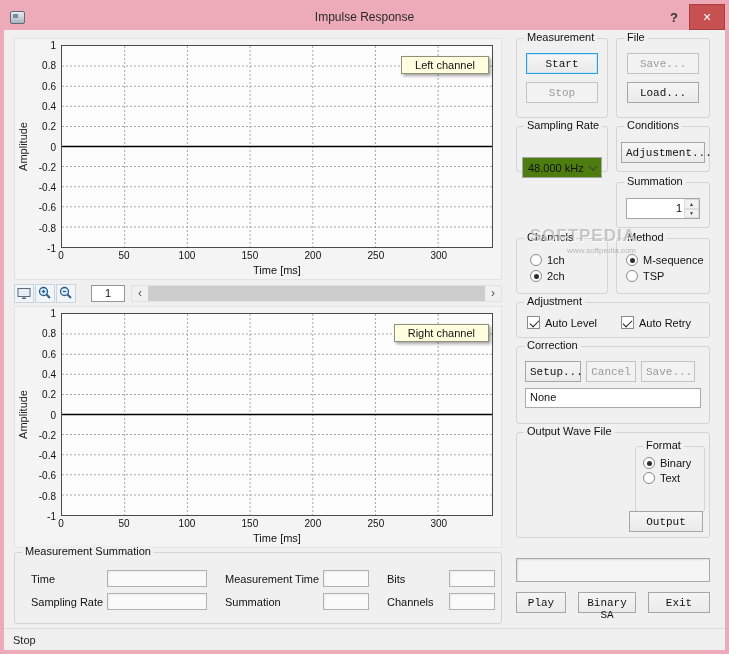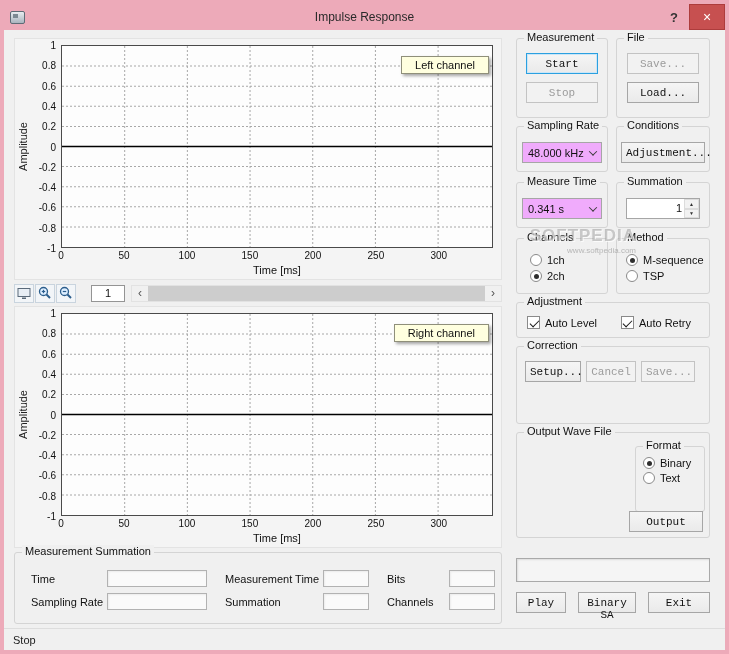--- a/index.html
+++ b/index.html
@@ -48,21 +48,21 @@
 
   
   .btn{height:21px;background:linear-gradient(#f5f5f5,#eaeaea);border:1px solid #a6a6a6;font-family:Liberation Mono, monospace;font-size:11px;color:#111;padding:4px;text-align:center}
   .btn.default{border:1px solid #2ba0e0;box-shadow:inset 0 0 0 1px #cbe6f7}
   .btn.disabled{color:#9b9b9b;border-color:#c3c3c3;background:#f2f2f2}
   .btn-col{display:flex;flex-direction:column;align-items:center;gap:8px;padding-top:14px}
   .btn-col .btn{width:72px}
   .g-conditions .btn{display:block;width:84px;margin:15px auto 0}
 
   
-  .combo{width:80px;height:21px;margin:15px auto 0;background:#f0abfc;border:1px solid #a6a6a6;display:flex;align-items:center;padding-left:5px}
+  .combo{width:80px;height:21px;margin:30px auto 0;background:#4d7c0f;border:1px solid #a6a6a6;display:flex;align-items:center;padding-left:5px}
   .combo-arrow{margin-left:auto;align-self:stretch;width:16px;display:flex;align-items:center;justify-content:center}
   .chev{width:6px;height:6px;border-right:1.5px solid #3c3c3c;border-bottom:1.5px solid #3c3c3c;transform:rotate(45deg) translate(-1px,-1px)}
   .spin{width:74px;height:21px;margin:15px auto 0;background:#fff;border:1px solid #a6a6a6;display:flex;align-items:stretch}
   .spin-val{flex:1;text-align:right;line-height:19px;padding-right:2px}
   .spin-btns{width:15px;display:flex;flex-direction:column}
   .spin-b{flex:1;display:flex;align-items:center;justify-content:center;font-size:5px;color:#333;background:#f2f2f2;border:1px solid #dcdcdc}
 
   
   .opt{display:flex;align-items:center;margin-bottom:4px}
   .radio{width:12px;height:12px;border:1px solid #8a8a8a;border-radius:50%;background:#fff;margin-right:5px;position:relative;flex:none}
@@ -295,29 +295,20 @@
             <span class="chev"></span>
           </span>
       </div>
     </div>
 
     <div class="groupbox g-conditions">
       <span class="gb-label">Conditions</span>
       <button class="btn">Adjustment...</button>
     </div>
 
-    <div class="groupbox g-mtime">
-      <span class="gb-label">Measure Time</span>
-      <div class="combo">
-        <span>0.341 s</span>
-        <span class="combo-arrow">
-            <span class="chev"></span>
-          </span>
-      </div>
-    </div>
 
     <div class="groupbox g-summation">
       <span class="gb-label">Summation</span>
       <div class="spin">
         <span class="spin-val">1</span>
         <span class="spin-btns">
           <span class="spin-b">▲</span>
           <span class="spin-b">▼</span>
         </span>
       </div>
@@ -365,20 +356,21 @@
       </div>
     </div>
 
     <div class="groupbox g-correction">
       <span class="gb-label">Correction</span>
       <div class="corr-btns">
         <button class="btn b1">Setup...</button>
         <button class="btn b2 disabled">Cancel</button>
         <button class="btn b3 disabled">Save...</button>
       </div>
+      <div class="corr-field">None</div>
     </div>
 
     <div class="groupbox g-output">
       <span class="gb-label">Output Wave File</span>
 
 
       <div class="groupbox g-format">
         <span class="gb-label">Format</span>
         <div class="opt-col">
           <div class="opt">

